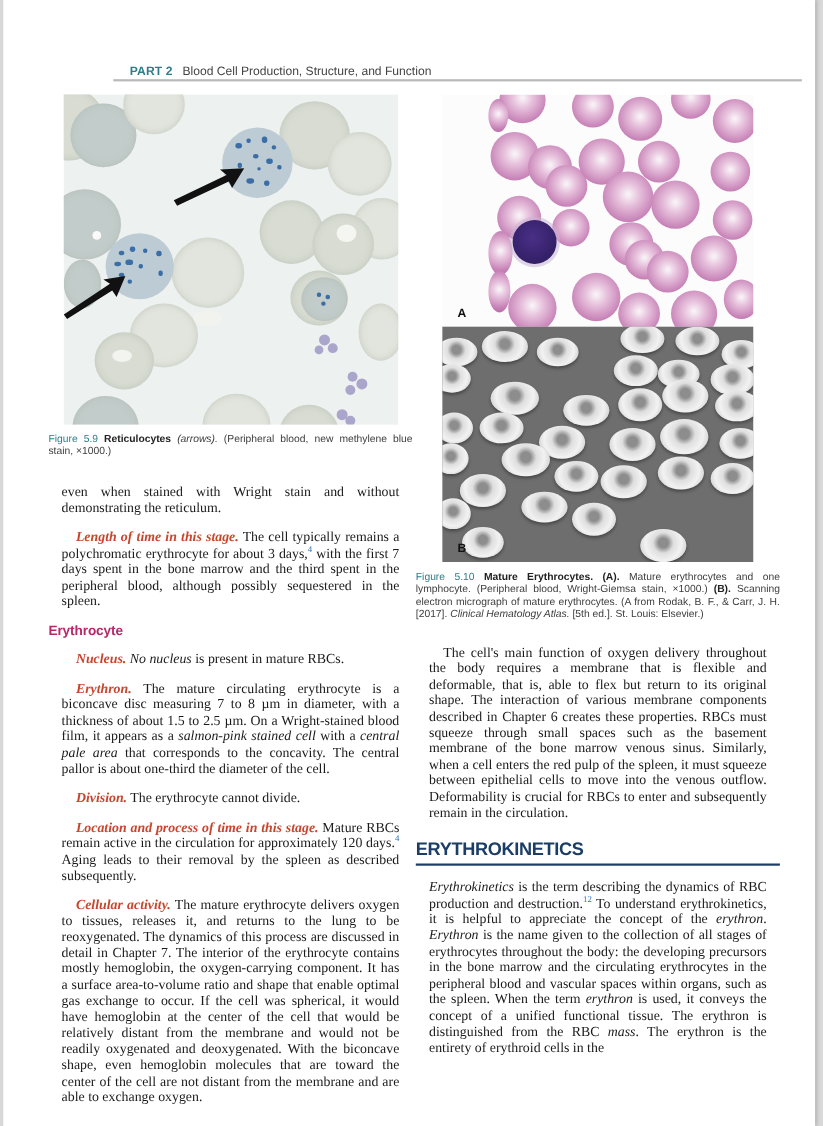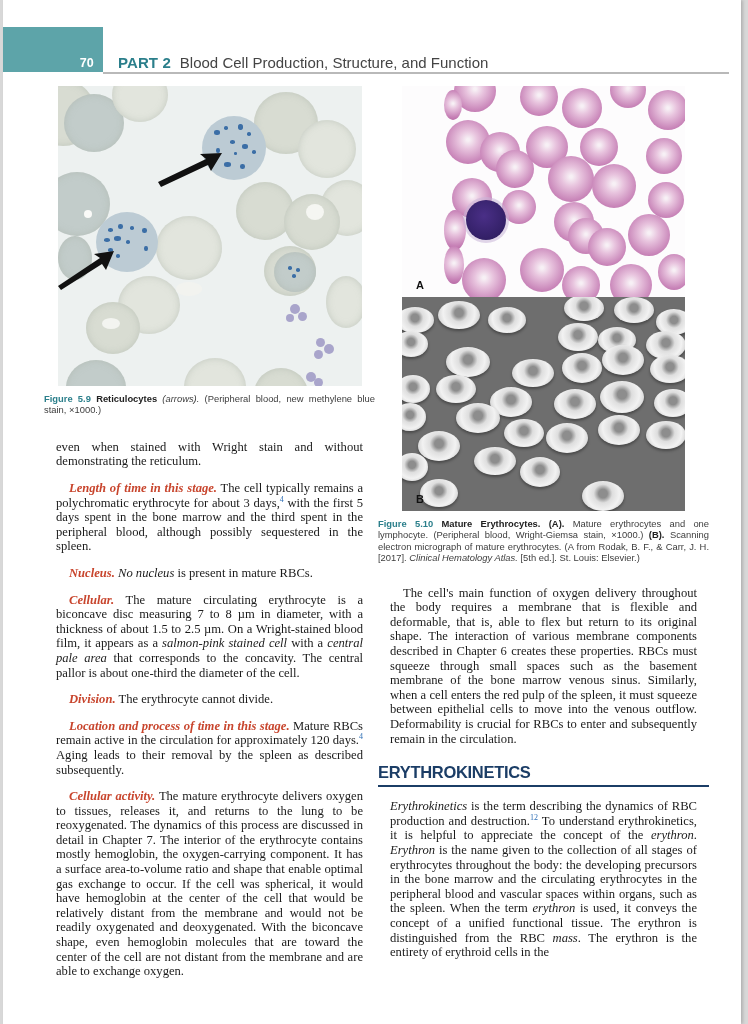--- a/index.html
+++ b/index.html
@@ -47,21 +47,21 @@
     font-family: "Liberation Sans", sans-serif;
     font-weight: bold;
     font-size: 12.5px;
     letter-spacing: 0.2px;
   }
   #runhead {
     position: absolute;
     left: 115px;
     bottom: 2px;
     font-family: "Liberation Sans", sans-serif;
-    font-size: 15px;
+    font-size: 11px;
     color: #444444;
     white-space: nowrap;
   }
   #runhead .part {
     color: #2b7f8b;
     font-weight: bold;
     letter-spacing: 0.1px;
   }
   #runhead .sep { display: inline-block; width: 9px; }
   #header-rule {
@@ -125,21 +125,21 @@
   
   .caption {
     margin: 7px 0 0 0;
     font-family: "Liberation Sans", sans-serif;
     font-size: 9.4px;
     line-height: 11.4px;
     color: #3d3d3d;
     text-align: justify;
   }
   .caption b { color: #222222; }
-  .caption .fnum { color: #2b7f8b; font-weight: bold; }
+  .caption .fnum { color: #2b7f8b; font-weight: normal; }
   
   .figwrap { position: relative; }
   #fig59 {
     position: relative;
     width: 304px;
     height: 300px;
     margin: 0 auto;
     background: #edf1f0;
     overflow: hidden;
   }
@@ -206,23 +206,20 @@
     color: #111111;
   }
   #panelB .panel-letter { color: #111111; }
 </style>
 </head>
 <body>
 
 <div id="page">
 
   <div id="header">
-    <div id="folio-block">
-      <span id="folio">70</span>
-    </div>
     <div id="runhead">
       <span class="part">PART 2</span><span class="sep"></span><span>Blood Cell Production, Structure, and Function</span>
     </div>
     <div id="header-rule"></div>
   </div>
 
   <div class="col" id="col-left">
 
     <div class="figwrap">
       <div id="fig59">
@@ -307,32 +304,33 @@
         <span>(Peripheral blood, new methylene blue stain, ×1000.)</span>
       </p>
     </div>
 
     <div style="height:12px;"></div>
 
     <p class="body noindent">even when stained with Wright stain and without demonstrating the reticulum.</p>
 
     <p class="body">
       <span class="runin">Length of time in this stage.</span>
-      <span>The cell typically remains a polychromatic erythrocyte for about 3 days,</span><sup class="xref">4</sup><span> with the first 5 days spent in the bone marrow and the third spent in the peripheral blood, although possibly sequestered in the spleen.</span>
-    </p>
-
+      <span>The cell typically remains a polychromatic erythrocyte for about 3 days,</span><sup class="xref">4</sup><span> with the first 7 days spent in the bone marrow and the third spent in the peripheral blood, although possibly sequestered in the spleen.</span>
+    </p>
+
+    <h3 class="sub">Erythrocyte</h3>
 
 
     <p class="body">
       <span class="runin">Nucleus.</span>
       <i>No nucleus</i><span> is present in mature RBCs.</span>
     </p>
 
     <p class="body">
-      <span class="runin">Cellular.</span>
+      <span class="runin">Erythron.</span>
       <span>The mature circulating erythrocyte is a biconcave disc measuring 7 to 8 µm in diameter, with a thickness of about 1.5 to 2.5 µm. On a Wright-stained blood film, it appears as a </span><i>salmon-pink stained cell</i><span> with a </span><i>central pale area</i><span> that corresponds to the concavity. The central pallor is about one-third the diameter of the cell.</span>
     </p>
 
     <p class="body">
       <span class="runin">Division.</span>
       <span>The erythrocyte cannot divide.</span>
     </p>
 
     <p class="body">
       <span class="runin">Location and process of time in this stage.</span>

